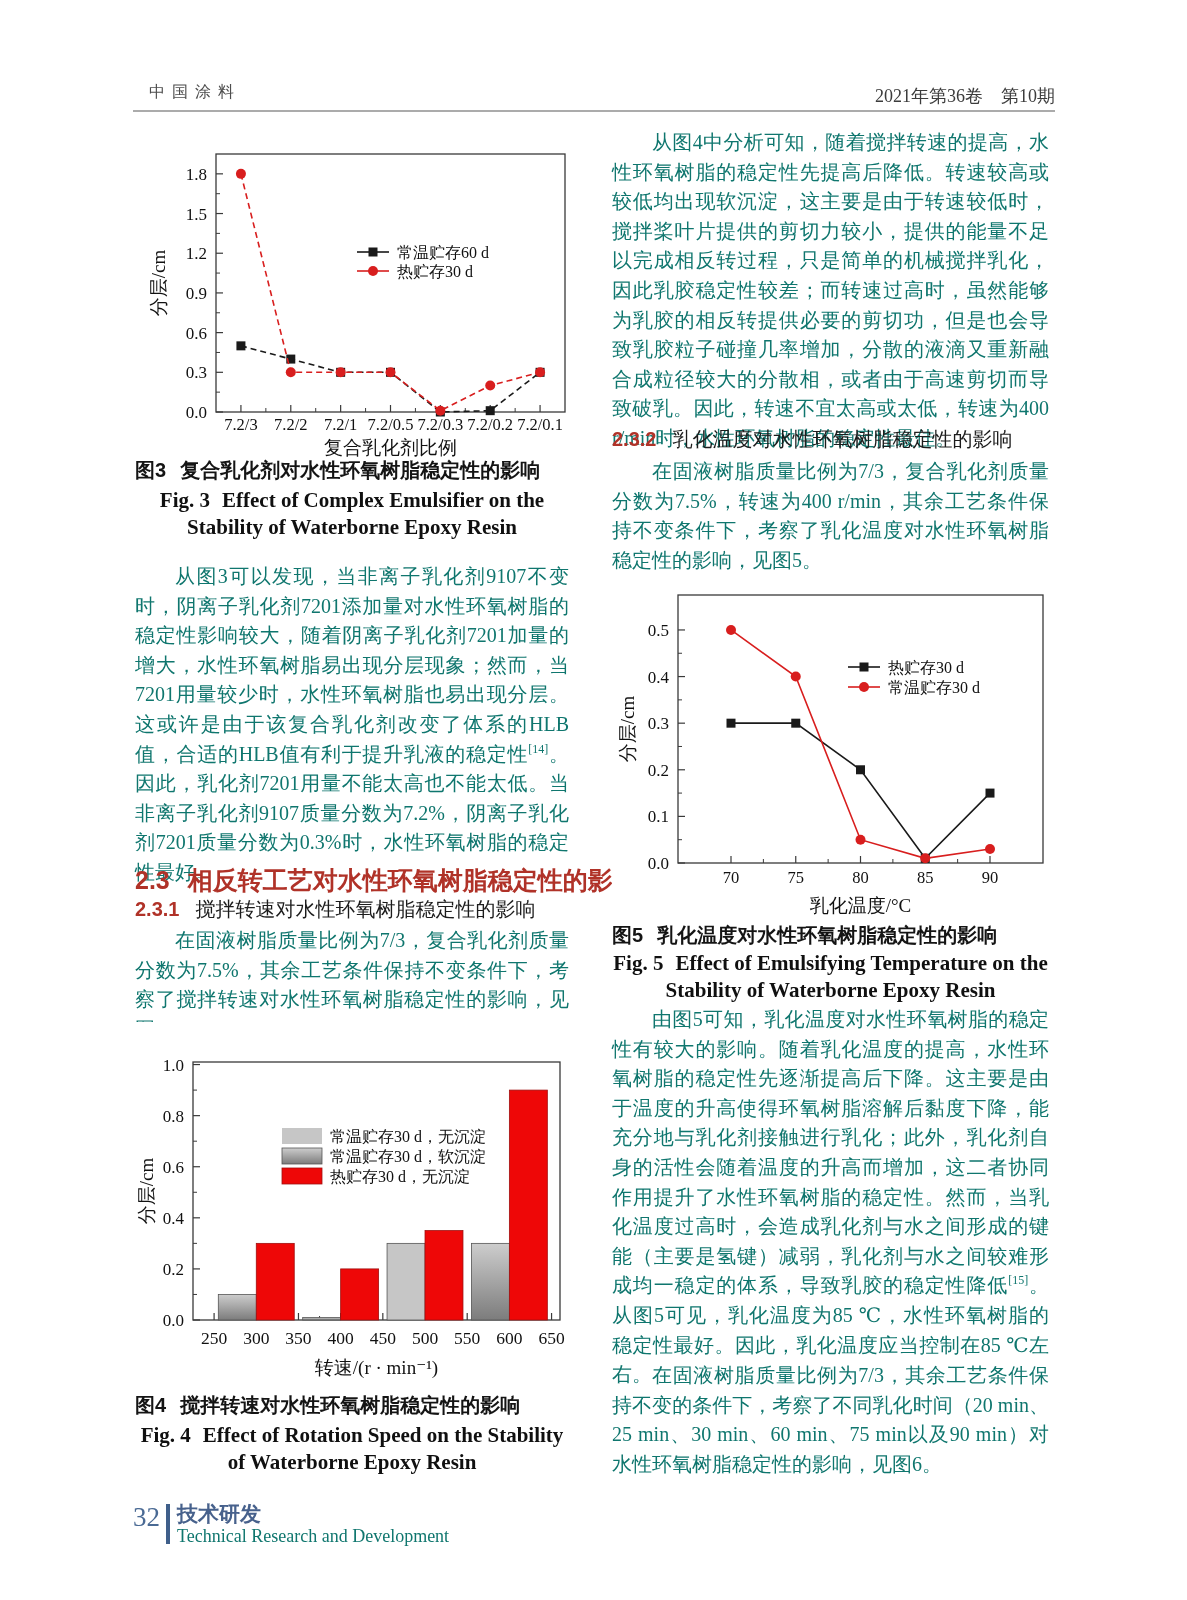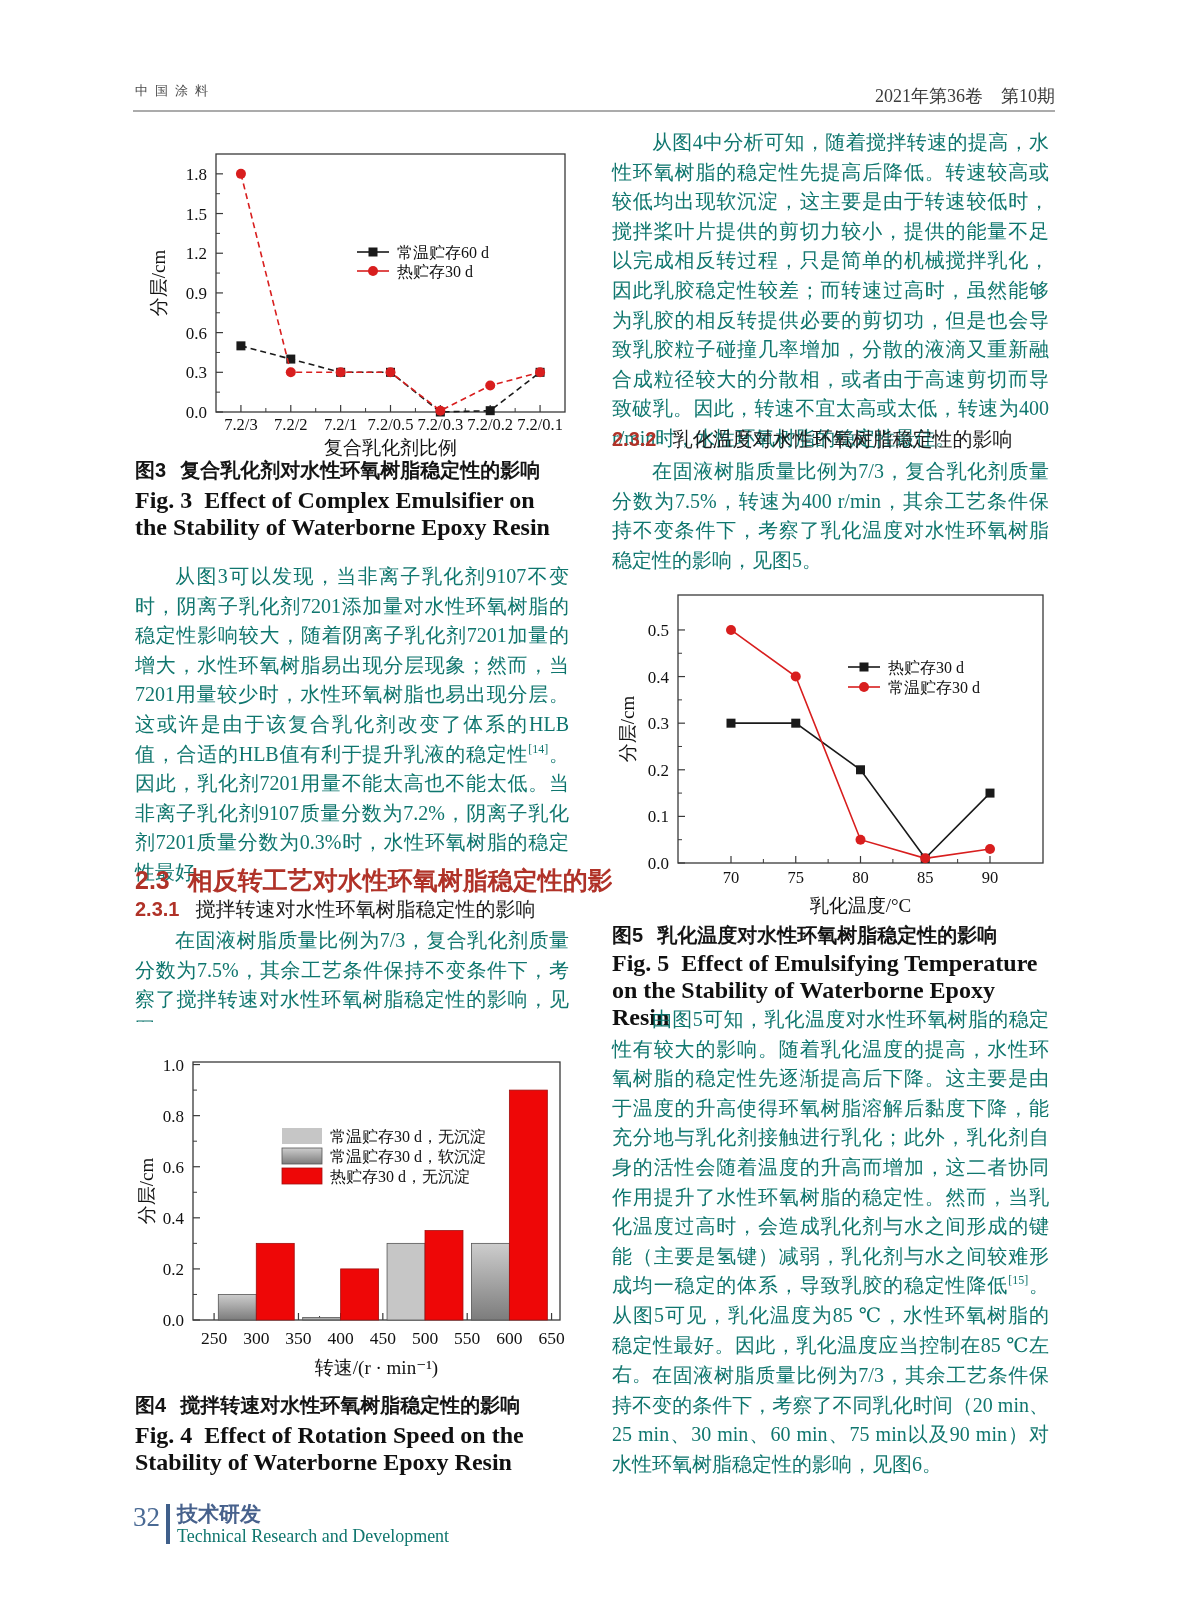--- a/index.html
+++ b/index.html
@@ -1,26 +1,26 @@
 <!DOCTYPE html>
 <html style="--red: #b03228; --blue: #4a6a94;"><head>
 <meta charset="utf-8">
 <style>
   *{margin:0;padding:0;box-sizing:border-box}
   html,body{background:#ffffff}
   body{width:1187px;height:1600px;font-family:"Liberation Serif","DejaVu Serif",serif;color:#1d1d1d}
   .page{position:relative;width:1187px;height:1600px;background:#fff;overflow:hidden}
-  .journal{position:absolute;left:135px;top:82px;font-size:13px;letter-spacing:7px;color:#4d4d4d}
+  .journal{position:absolute;left:149px;top:82px;font-size:16px;letter-spacing:7px;color:#4d4d4d}
   .issue{position:absolute;right:132px;top:84px;font-size:18px;color:#3c3c3c}
   .rule{position:absolute;left:133px;right:132px;top:110px;height:2px;background:#ababab}
   .chart{position:absolute;background:#fff}
   .para{position:absolute;font-size:20px;line-height:29.6px;text-align:justify;text-indent:2em;color:#0f766e}
   .cap-zh{position:absolute;text-align:left;font-family:"Liberation Sans","DejaVu Sans",sans-serif;font-weight:bold;font-size:20px;color:#141414}
   .cap-zh .cap-label{margin-right:14px}
-  .cap-en{position:absolute;text-align:left;font-weight:bold;font-size:24px;line-height:27px;color:#101010}
+  .cap-en{position:absolute;text-align:center;font-weight:bold;font-size:21px;line-height:27px;color:#101010}
   .cap-en .cap-label{margin-right:12px}
   .h-major{position:absolute;font-family:"Liberation Sans","DejaVu Sans",sans-serif;font-weight:bold;font-size:25px;color:var(--red,#b03228)}
   .h-major .h-num{margin-right:18px}
   .h-minor{position:absolute;font-size:20px;color:#1c1c1c}
   .h-minor .h-num{color:var(--red,#b03228);font-family:"Liberation Sans","DejaVu Sans",sans-serif;font-weight:600;margin-right:16px}
   sup{font-size:12px;line-height:0;vertical-align:super}
   .pagenum{position:absolute;left:133px;top:1502px;font-size:27px;color:var(--blue,#4a6a94)}
   .foot-bar{position:absolute;left:166px;top:1504px;width:4px;height:40px;background:#3f5f8a}
   .foot-zh{position:absolute;left:177px;top:1500px;font-family:Liberation Mono, monospace;font-weight:bold;font-size:21px;color:#47618c}
   .foot-en{position:absolute;left:177px;top:1526px;font-size:18px;color:#0f766e}

